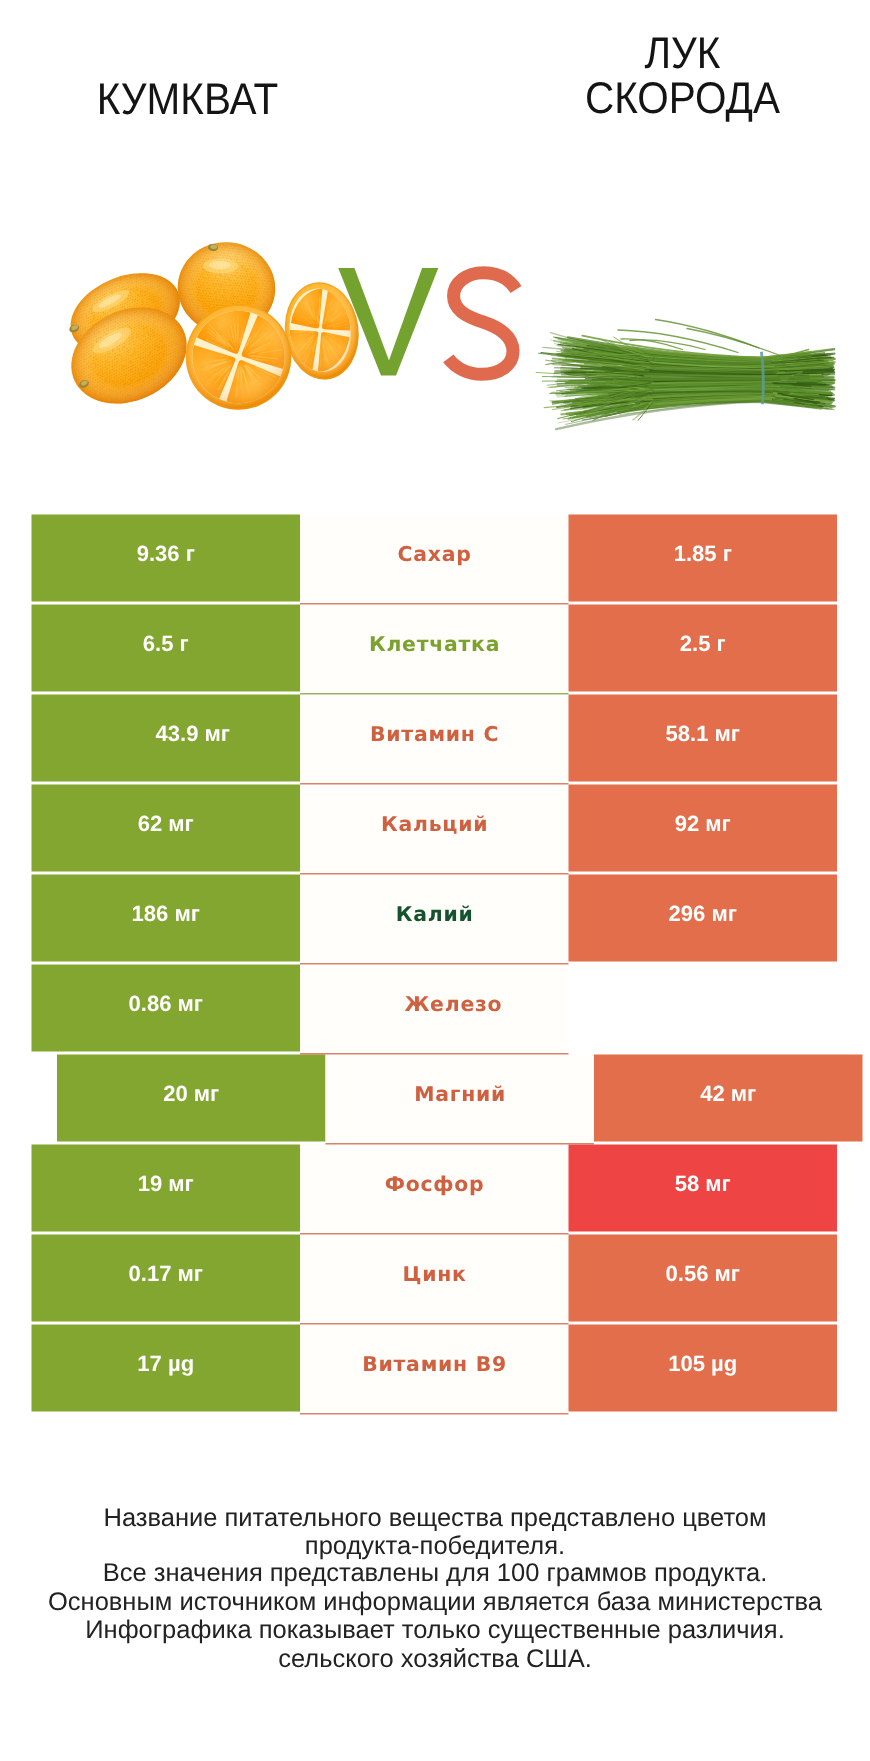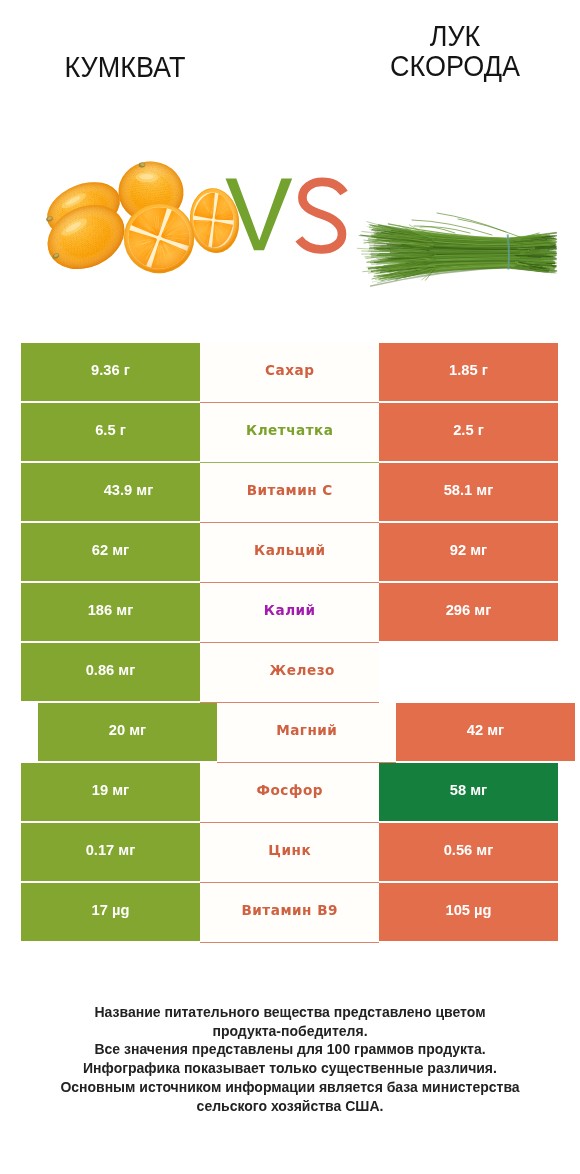--- a/index.html
+++ b/index.html
@@ -25,21 +25,21 @@
           justify-content:center; font-weight:bold; padding-bottom:5px; }
   .cell.left, .cell.right { font-family:"Liberation Sans", sans-serif; font-size:14.7px; }
   .cell.mid { font-family:"DejaVu Sans", sans-serif; font-size:13.6px; letter-spacing:0.5px; text-indent:0.5px; }
   .cell.left  { left:0px;   width:179px; color:#ffffff; }
   .cell.mid   { left:179px; width:179px; background:#fffefa; }
   .cell.right { left:358px; width:179px; color:#ffffff; }
   .midline { position:absolute; left:179px; width:179px; height:1px; z-index:5; opacity:0.78; }
 
   
   #footer { position:absolute; left:0; top:1003px; width:580px; text-align:center;
-            font-size:14px; color:#222; line-height:18.7px; font-weight:700; }
+            font-size:17px; color:#222; line-height:18.7px; font-weight:400; }
 </style>
 </head>
 <body>
 
 <div class="page">
 
   <div class="title" id="title-left">КУМКВАТ</div>
   <div class="title" id="title-right">
       <div>ЛУК</div>
       <div>СКОРОДА</div>
@@ -1088,57 +1088,57 @@
         <div class="midline" style="background: rgb(207, 96, 64); top: 58.8px;"></div>
       </div>
       <div class="row" style="top: 180px; position: absolute; left: 0px; width: 537px;">
         <div class="cell left" style="background: rgb(130, 166, 47);">62 мг</div>
         <div class="cell mid" style="color: rgb(207, 96, 64);">Кальций</div>
         <div class="cell right" style="background: rgb(226, 110, 76);">92 мг</div>
         <div class="midline" style="background: rgb(207, 96, 64); top: 58.8px;"></div>
       </div>
       <div class="row" style="top: 240px; position: absolute; left: 0px; width: 537px;">
         <div class="cell left" style="background: rgb(130, 166, 47);">186 мг</div>
-        <div class="cell mid" style="color: #a21caf;">Калий</div>
+        <div class="cell mid" style="color: #14532d;">Калий</div>
         <div class="cell right" style="background: rgb(226, 110, 76);">296 мг</div>
         <div class="midline" style="background: rgb(207, 96, 64); top: 58.8px;"></div>
       </div>
       <div class="row" style="top: 300px; position: absolute; left: 0px; width: 537px;">
         <div class="cell left" style="background: rgb(130, 166, 47);">0.86 мг</div>
         <div class="cell mid" style="color: rgb(207, 96, 64); padding-left: 25px;">Железо</div>
         <div class="midline" style="background: rgb(207, 96, 64); top: 58.8px;"></div>
       </div>
       <div class="row" style="top: 360px; position: absolute; left: 17px; width: 537px;">
         <div class="cell left" style="background: rgb(130, 166, 47);">20 мг</div>
         <div class="cell mid" style="color: rgb(207, 96, 64);">Магний</div>
         <div class="cell right" style="background: rgb(226, 110, 76);">42 мг</div>
         <div class="midline" style="background: rgb(207, 96, 64); top: 58.8px;"></div>
       </div>
       <div class="row" style="top: 420px; position: absolute; left: 0px; width: 537px;">
         <div class="cell left" style="background: rgb(130, 166, 47);">19 мг</div>
         <div class="cell mid" style="color: rgb(207, 96, 64);">Фосфор</div>
-        <div class="cell right" style="background: #15803d;">58 мг</div>
+        <div class="cell right" style="background: #ef4444;">58 мг</div>
         <div class="midline" style="background: rgb(207, 96, 64); top: 58.8px;"></div>
       </div>
       <div class="row" style="top: 480px; position: absolute; left: 0px; width: 537px;">
         <div class="cell left" style="background: rgb(130, 166, 47);">0.17 мг</div>
         <div class="cell mid" style="color: rgb(207, 96, 64);">Цинк</div>
         <div class="cell right" style="background: rgb(226, 110, 76);">0.56 мг</div>
         <div class="midline" style="background: rgb(207, 96, 64); top: 58.8px;"></div>
       </div>
       <div class="row" style="top: 540px; position: absolute; left: 0px; width: 447px; text-align: center;">
         <div class="cell left" style="background: rgb(130, 166, 47);">17 µg</div>
         <div class="cell mid" style="color: rgb(207, 96, 64);">Витамин B9</div>
         <div class="cell right" style="background: rgb(226, 110, 76);">105 µg</div>
         <div class="midline" style="background: rgb(207, 96, 64); top: 58.8px;"></div>
       </div>
     </div>
 
   <div id="footer">
       <div>Название питательного вещества представлено цветом</div>
       <div>продукта-победителя.</div>
       <div>Все значения представлены для 100 граммов продукта.</div>
+      <div>Основным источником информации является база министерства</div>
       <div>Инфографика показывает только существенные различия.</div>
-      <div>Основным источником информации является база министерства</div>
       <div>сельского хозяйства США.</div>
     </div>
 
 </div>
 
 </body></html>

